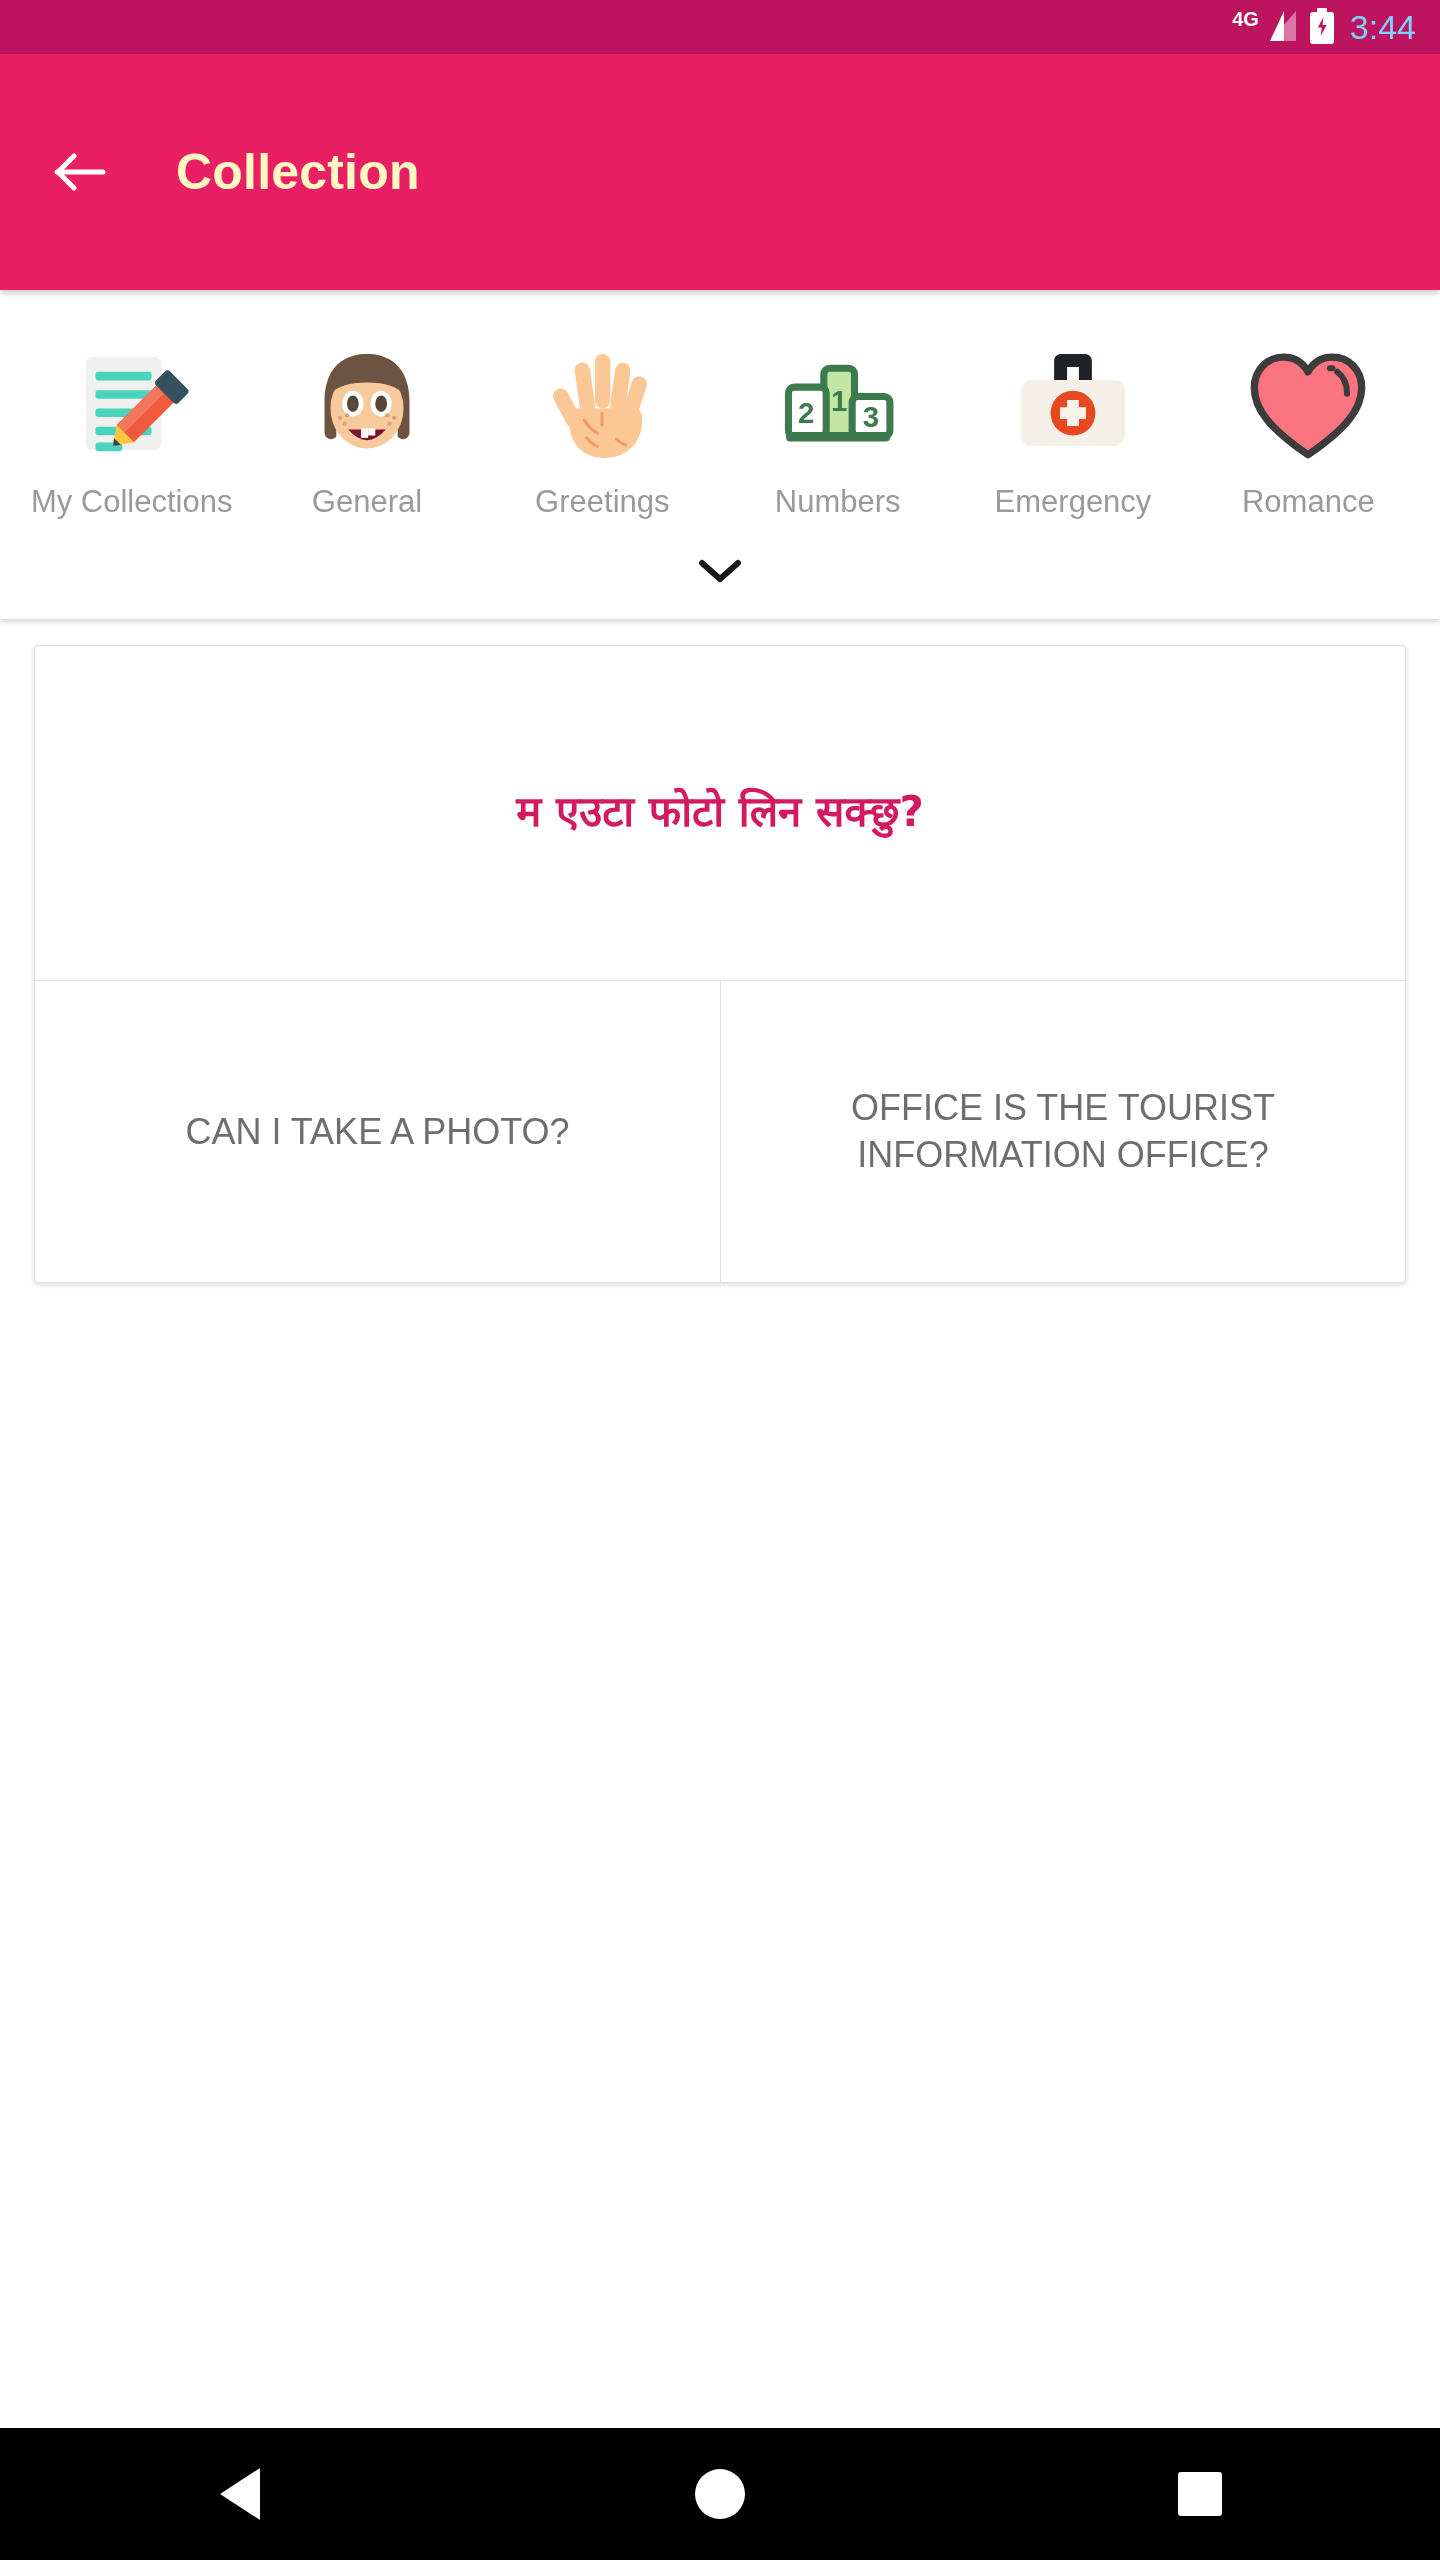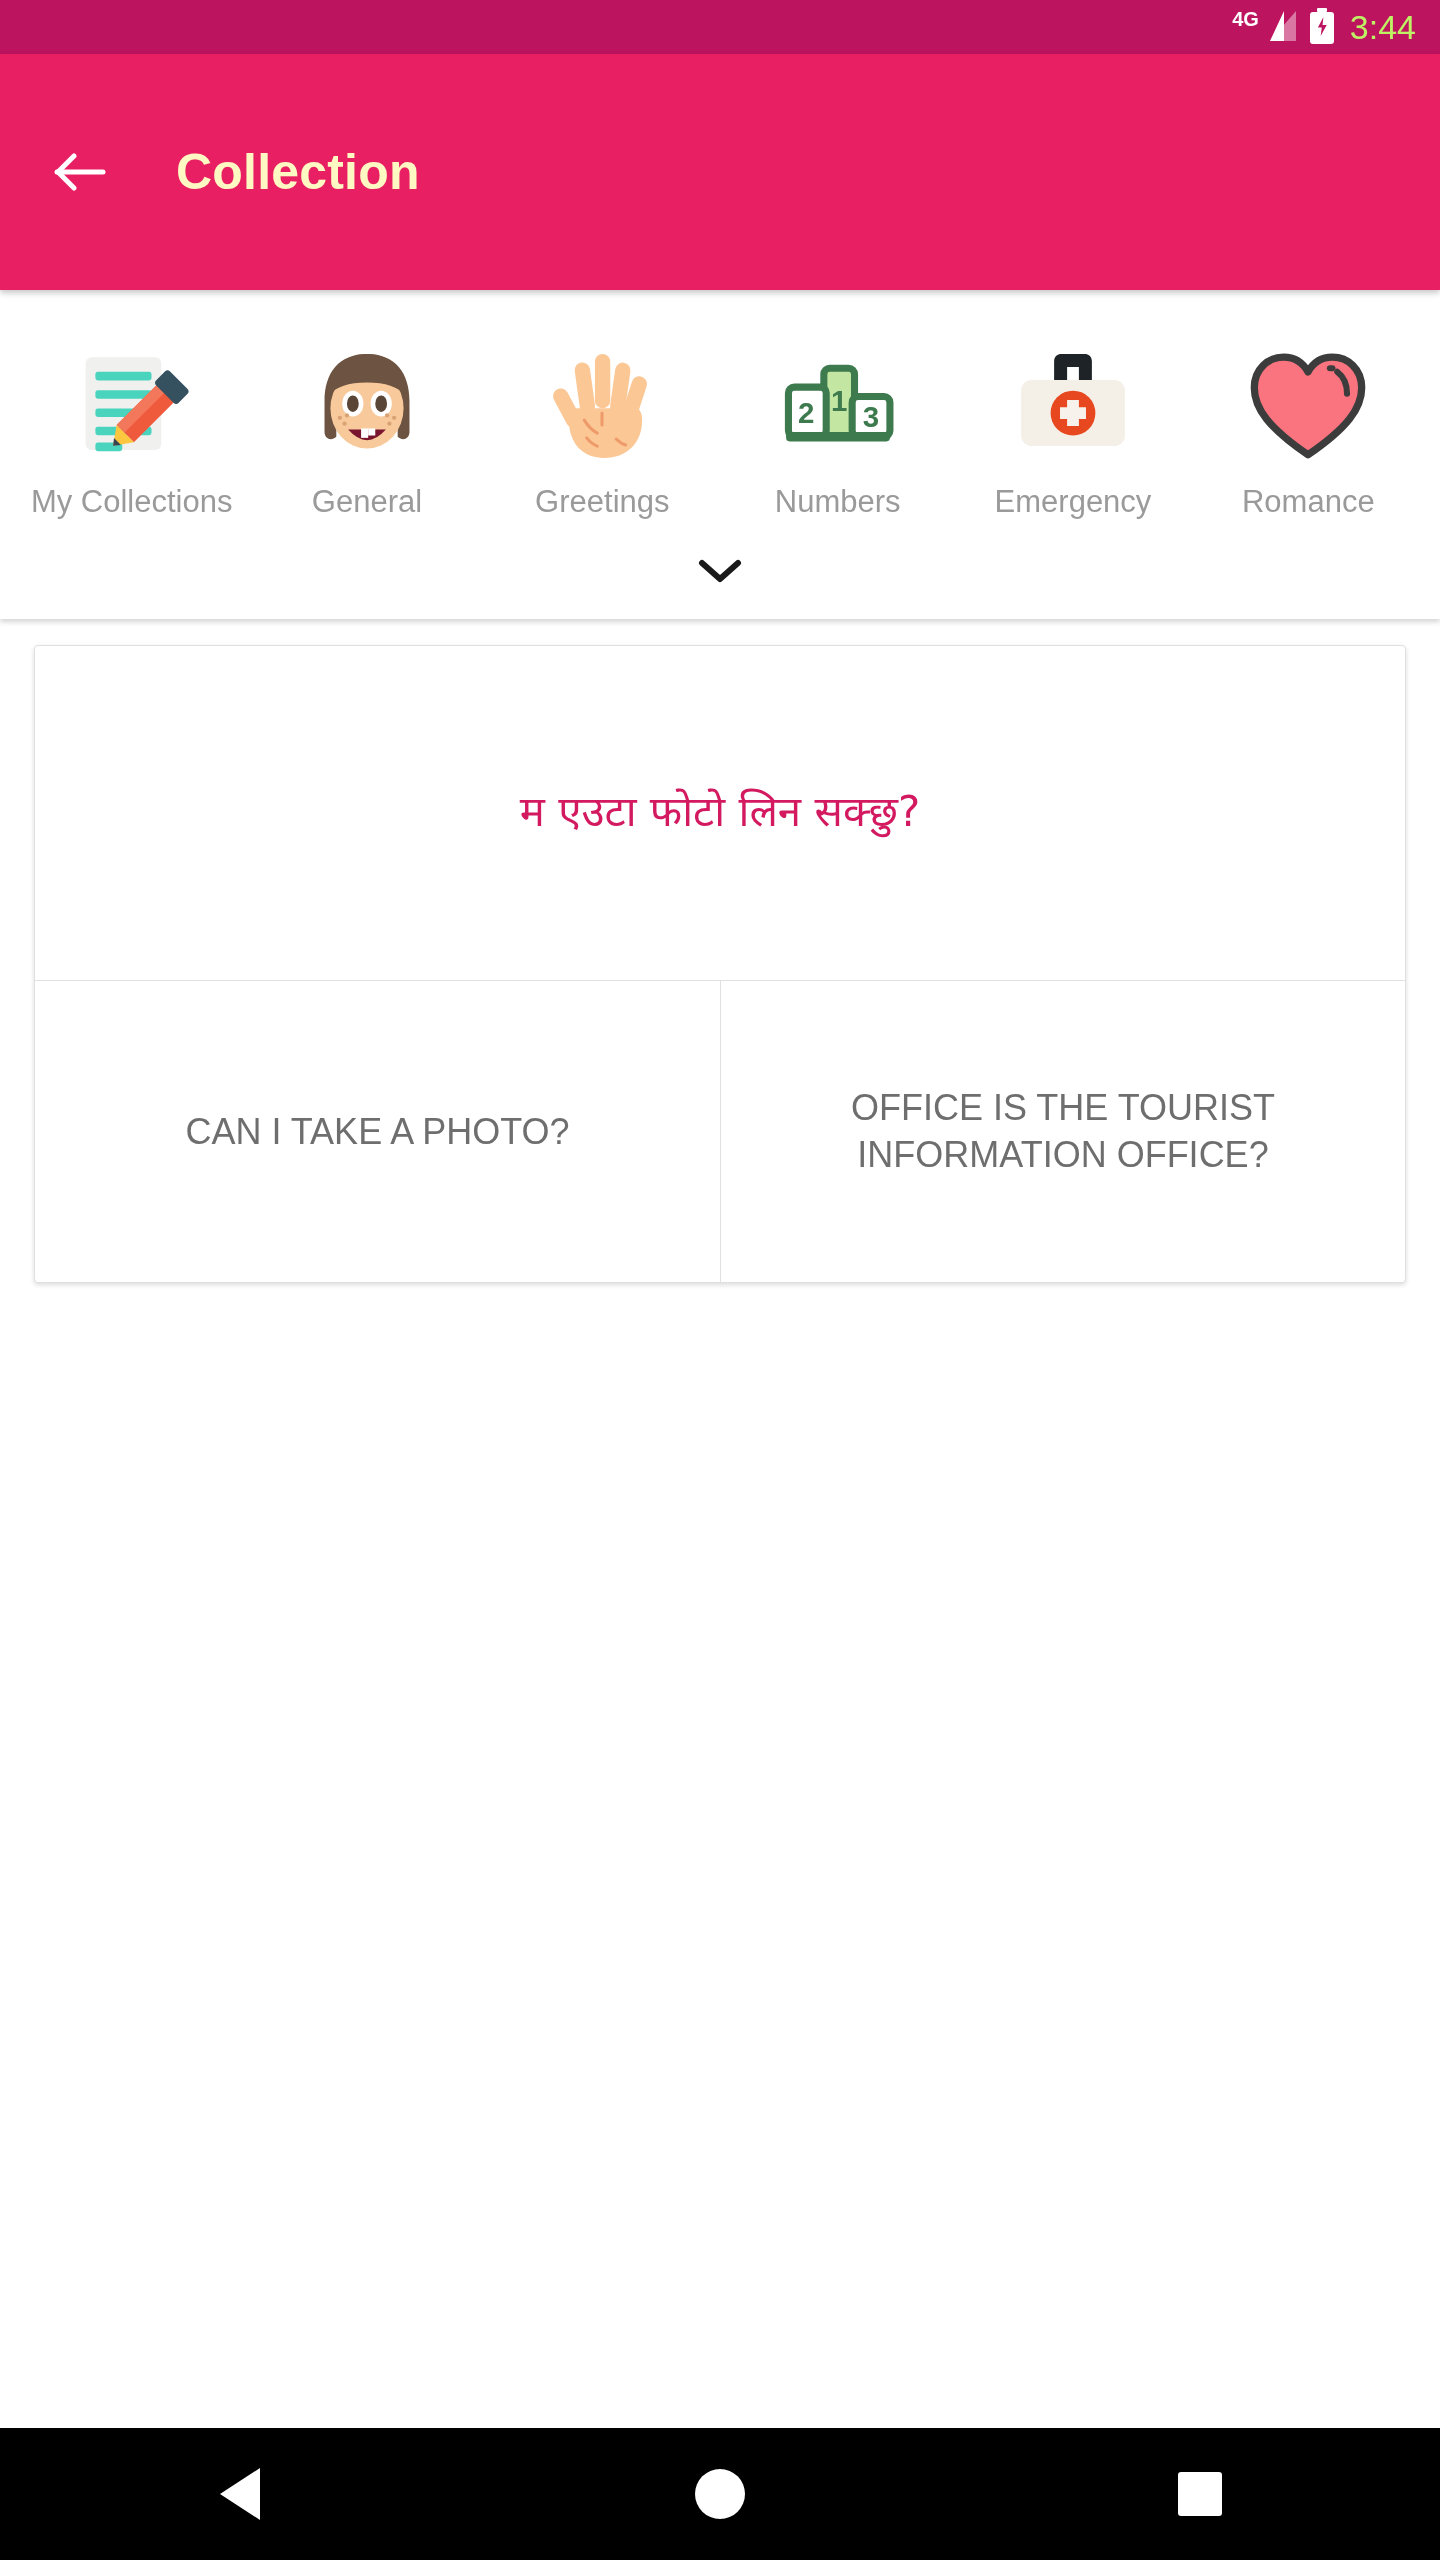--- a/index.html
+++ b/index.html
@@ -49,21 +49,21 @@
     position:absolute; top:4px; left:0; width:24px; height:32px;
     background:#ffffff; border-radius:3px;
   }
   .sb-batt .bolt {
     position:absolute; top:9px; left:7px;
     width:11px; height:19px;
     background:#BD1460;
     clip-path:polygon(60% 0%, 10% 55%, 45% 55%, 35% 100%, 90% 42%, 52% 42%);
   }
   .sb-time {
-    color:#bef264; font-size:34px; font-weight:500;
+    color:#7dd3fc; font-size:34px; font-weight:500;
     letter-spacing:0px; line-height:1;
   }
 
   
   .app-bar {
     height:236px; width:100%;
     background:#E82063;
     display:flex; align-items:center;
     padding-left:44px;
     box-shadow:0 3px 6px rgba(0,0,0,0.22);
@@ -122,20 +122,21 @@
     background:#ffffff;
     border:1px solid #e0e0e0;
     border-radius:4px;
     box-shadow:0 2px 5px rgba(0,0,0,0.14);
     overflow:hidden;
   }
   .phrase-top {
     min-height:334px;
     display:flex; align-items:center; justify-content:center;
     padding:30px 44px;
+    font-weight:bold;
   }
   .phrase-native {
     color:#D31A60; font-size:42px; text-align:center;
     line-height:1.45;
     font-family:"DejaVu Sans", sans-serif;
   }
   .phrase-bottom {
     display:flex; border-top:1px solid #e0e0e0;
     min-height:302px;
   }

